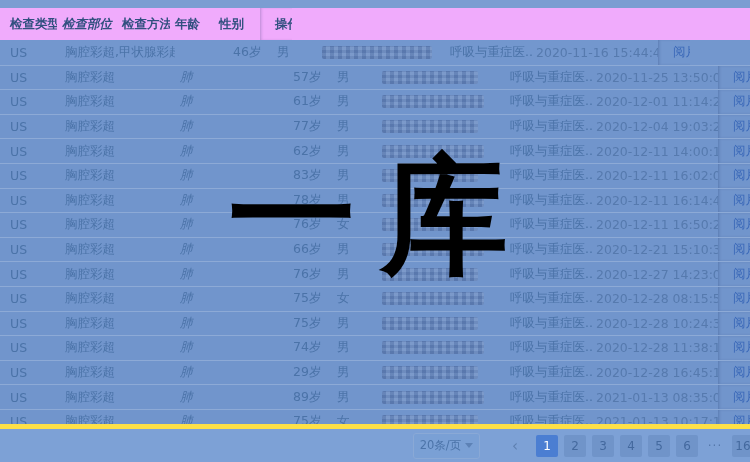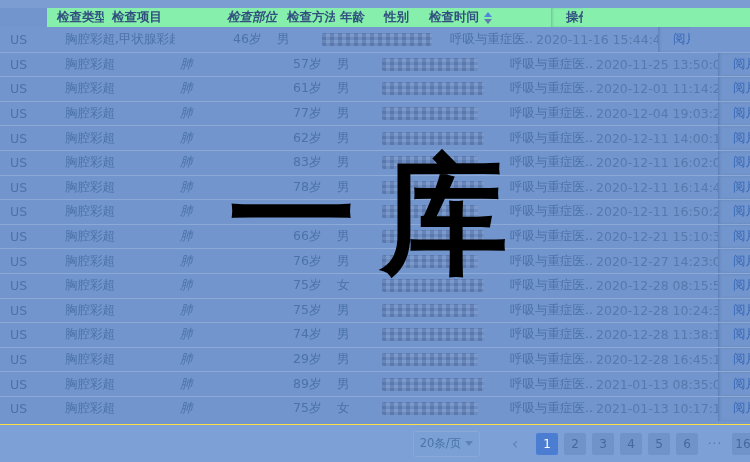--- a/index.html
+++ b/index.html
@@ -3,21 +3,21 @@
 <meta charset="utf-8">
 <style>
   * { margin:0; padding:0; box-sizing:border-box; }
   html,body { width:750px; height:462px; overflow:hidden; }
   body { font-family:"DejaVu Sans","Liberation Sans",sans-serif; }
   .app { position:relative; width:750px; height:462px; background:#7195cc; overflow:hidden; }
 
   .top-strip { height:8px; background:#7b9dd2; }
 
   
-  .thead { display:flex; height:19px; background:#86efac; align-items:center;margin-left:47px; }
+  .thead { display:flex; height:32px; background:#f0abfc; align-items:center; }
   .th { font-size:12.5px; font-weight:bold; color:#31507f; white-space:nowrap; overflow:hidden; height:100%; display:flex; align-items:center; }
 
   
   .col-type{width:57px; padding-left:10px;}
   .col-item{width:118px; padding-left:8px;}
   .col-part{width:60px; padding-left:5px;font-style:italic;}
   .col-method{width:53px; padding-left:5px;}
   .col-age{width:45px; padding-left:5px;}
   .col-gender{width:45px; padding-left:4px;}
   .col-hospital{width:127px; padding-left:4px;}
@@ -39,21 +39,21 @@
   .tr:nth-child(odd) .redact { width:102px; }
   .tr:first-child .redact { width:110px; }
 
   
   .sort { display:inline-flex; flex-direction:column; margin-left:5px; gap:2px; cursor:pointer; }
   .caret { width:0; height:0; border-left:4px solid transparent; border-right:4px solid transparent; }
   .caret.up { border-bottom:5px solid #4e86e0; }
   .caret.down { border-top:5px solid #5f7eac; }
 
   
-  .footer { position:absolute; left:0; bottom:0; width:750px; height:38px; background:#7da1d6; border-top:1px solid #fde047;
+  .footer { position:absolute; left:0; bottom:0; width:750px; height:38px; background:#7da1d6; border-top:5px solid #fde047;
     display:flex; align-items:center; justify-content:flex-end; padding-right:0; }
   .page-size { width:67px; height:26px; border:1px solid #8aa9d6; border-radius:3px; background:#7aa0d5;
     display:flex; align-items:center; justify-content:center; gap:4px; margin-right:18px; cursor:pointer; }
   .page-size span.lab { font-size:11.5px; color:#4c74a9; }
   .chev { width:0; height:0; border-left:4px solid transparent; border-right:4px solid transparent; border-top:5px solid #5d82b6; }
   .pg { min-width:22px; height:22px; margin-left:6px; border:none; border-radius:2px; background:#7094c9;
     font-size:12px; color:#44699e; display:flex; align-items:center; justify-content:center; cursor:pointer;
     font-family:inherit; }
   .pg.prev { background:transparent; color:#5d7fb0; font-size:15px; margin-right:4px; }
   .pg.active { background:#4b7ed2; color:#ffffff; }
@@ -65,32 +65,24 @@
     letter-spacing:24px; color:#000000; z-index:5; pointer-events:none; white-space:nowrap; }
 </style>
 </head>
 <body>
 
 <div class="app">
   <div class="top-strip"></div>
 
   <div class="thead">
     <div class="th col-type">检查类型</div>
-    <div class="th col-item">检查项目</div>
     <div class="th col-part">检查部位</div>
     <div class="th col-method">检查方法</div>
     <div class="th col-age">年龄</div>
     <div class="th col-gender">性别</div>
-    <div class="th col-time">
-      <span>检查时间</span>
-      <span class="sort">
-        <span class="caret up"></span>
-        <span class="caret down"></span>
-      </span>
-    </div>
     <div class="th col-action">操作</div>
   </div>
 
   <div class="tbody" id="tbody">
     <div class="tr">
       <div class="td col-type">US</div>
       <div class="td col-item">胸腔彩超,甲状腺彩超</div>
       <div class="td col-method"></div>
       <div class="td col-age">46岁</div>
       <div class="td col-gender">男</div>

